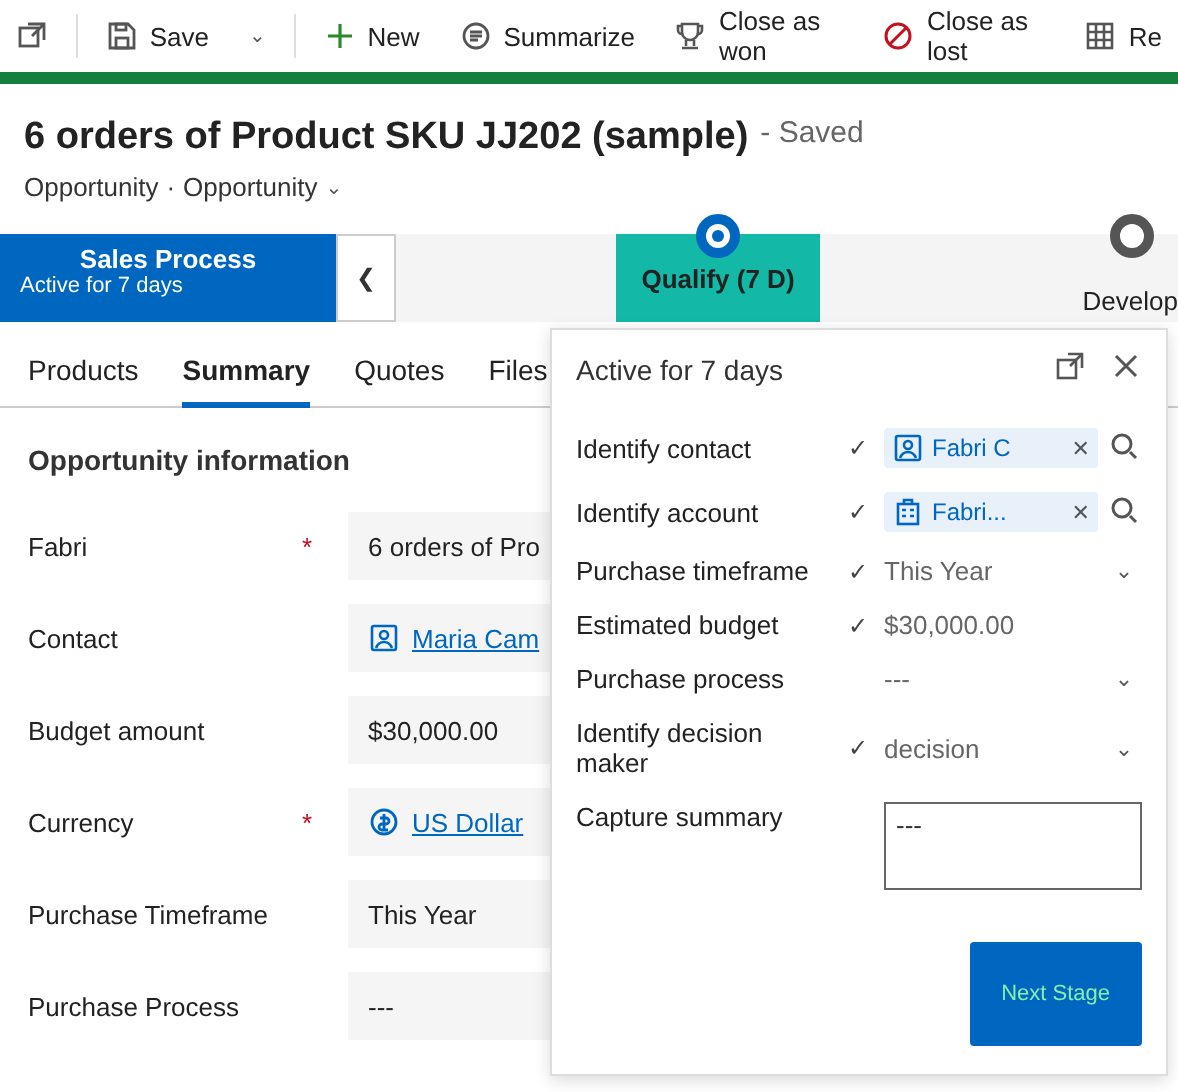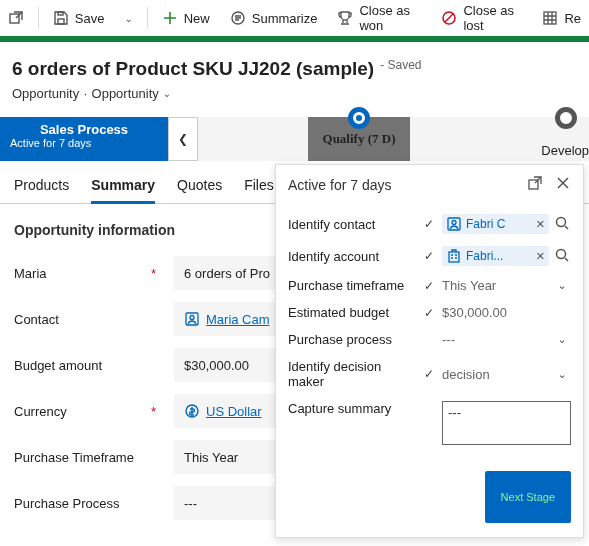--- a/index.html
+++ b/index.html
@@ -8,32 +8,32 @@
   
   .toolbar { height: 42px; border-bottom: 6px solid #15803d; display: flex; align-items: center; padding: 0 0; gap: 4px; }
   .tool-item { display: flex; align-items: center; gap: 6px; padding: 4px 8px; cursor: pointer; font-size: 13px; color: #222; }
   .tool-sep { width: 1px; height: 22px; background: #ddd; margin: 0 2px; }
   .ico { width: 16px; height: 16px; display: inline-flex; align-items: center; justify-content: center; }
   
   
   .page-head { padding: 16px 12px 8px; }
   .title-row { display: flex; align-items: flex-start; gap: 6px; flex-wrap: wrap; }
   .page-title { font-size: 19px; font-weight: 600; color: #222; }
-  .saved-tag { font-size: 12px; color: #666; }
+  .saved-tag { font-size: 15px; color: #666; }
   .breadcrumb { margin-top: 6px; font-size: 13px; color: #333; display:flex; align-items:center; gap:4px; }
   .chev-sm { font-size: 10px; color: #555; }
   
   
   .process-bar { position: relative; height: 44px; display: flex; margin: 8px 0 10px; background: #f4f4f4; }
   .stage-sales { background: #0067c0; color: #fff; padding: 5px 10px; width: 168px; }
   .stage-sales-title { font-size: 13px; font-weight: 600; text-align: center; }
   .stage-sales-sub { font-size: 11px; }
   .stage-back { width: 30px; background: #fff; border: 1px solid #ccc; display: flex; align-items: center; justify-content: center; font-size: 12px; cursor: pointer; }
   .stage-mid { flex: 1; position: relative; }
-  .stage-qualify { position: absolute; left: 110px; top: 0; height: 44px; width: 102px; background: #737373; display: flex; align-items: center; justify-content: center; font-size: 13px; color: #222; font-weight: 600; font-family: Liberation Serif, serif; }
+  .stage-qualify { position: absolute; left: 110px; top: 0; height: 44px; width: 102px; background: #14b8a6; display: flex; align-items: center; justify-content: center; font-size: 13px; color: #222; font-weight: 600; }
   .ring-blue { position: absolute; left: 150px; top: -10px; width: 22px; height: 22px; border-radius: 50%; border: 5px solid #0067c0; background: #fff; z-index: 2; }
   .ring-blue::after { content:""; position:absolute; left:3px; top:3px; width:6px; height:6px; border-radius:50%; background:#0067c0; }
   .ring-grey { position: absolute; right: 12px; top: -10px; width: 22px; height: 22px; border-radius: 50%; border: 5px solid #555; background: #fff; }
   .stage-develop { position: absolute; right: 0; bottom: 3px; font-size: 13px; color: #222; }
   
   
   .tabs { display: flex; gap: 22px; padding: 0 14px; border-bottom: 1px solid #ccc; font-size: 14px; }
   .tab { padding: 6px 0 8px; cursor: pointer; color: #222; }
   .tab.active { font-weight: 600; border-bottom: 3px solid #0067c0; margin-bottom:-1px; }
   
@@ -171,21 +171,21 @@
 <div class="tabs">
   <div class="tab">Products</div>
   <div class="tab active">Summary</div>
   <div class="tab">Quotes</div>
   <div class="tab">Files</div>
 </div>
 
 <div class="section-hdr">Opportunity information</div>
 
 <div class="form-row">
-  <div class="form-label"><span>Maria</span><span class="req">*</span></div>
+  <div class="form-label"><span>Fabri</span><span class="req">*</span></div>
   <div class="form-val">6 orders of Pro</div>
 </div>
 <div class="form-row">
   <div class="form-label"><span>Contact</span></div>
   <div class="form-val">
     <span class="ico">
         <svg viewBox="0 0 16 16" fill="none" stroke="#0067c0" stroke-width="1.3">
           <rect x="2" y="2" width="12" height="12" rx="1"></rect>
           <circle cx="8" cy="6.5" r="2"></circle>
           <path d="M4 13c.8-2 2.5-3 4-3s3.2 1 4 3"></path>

